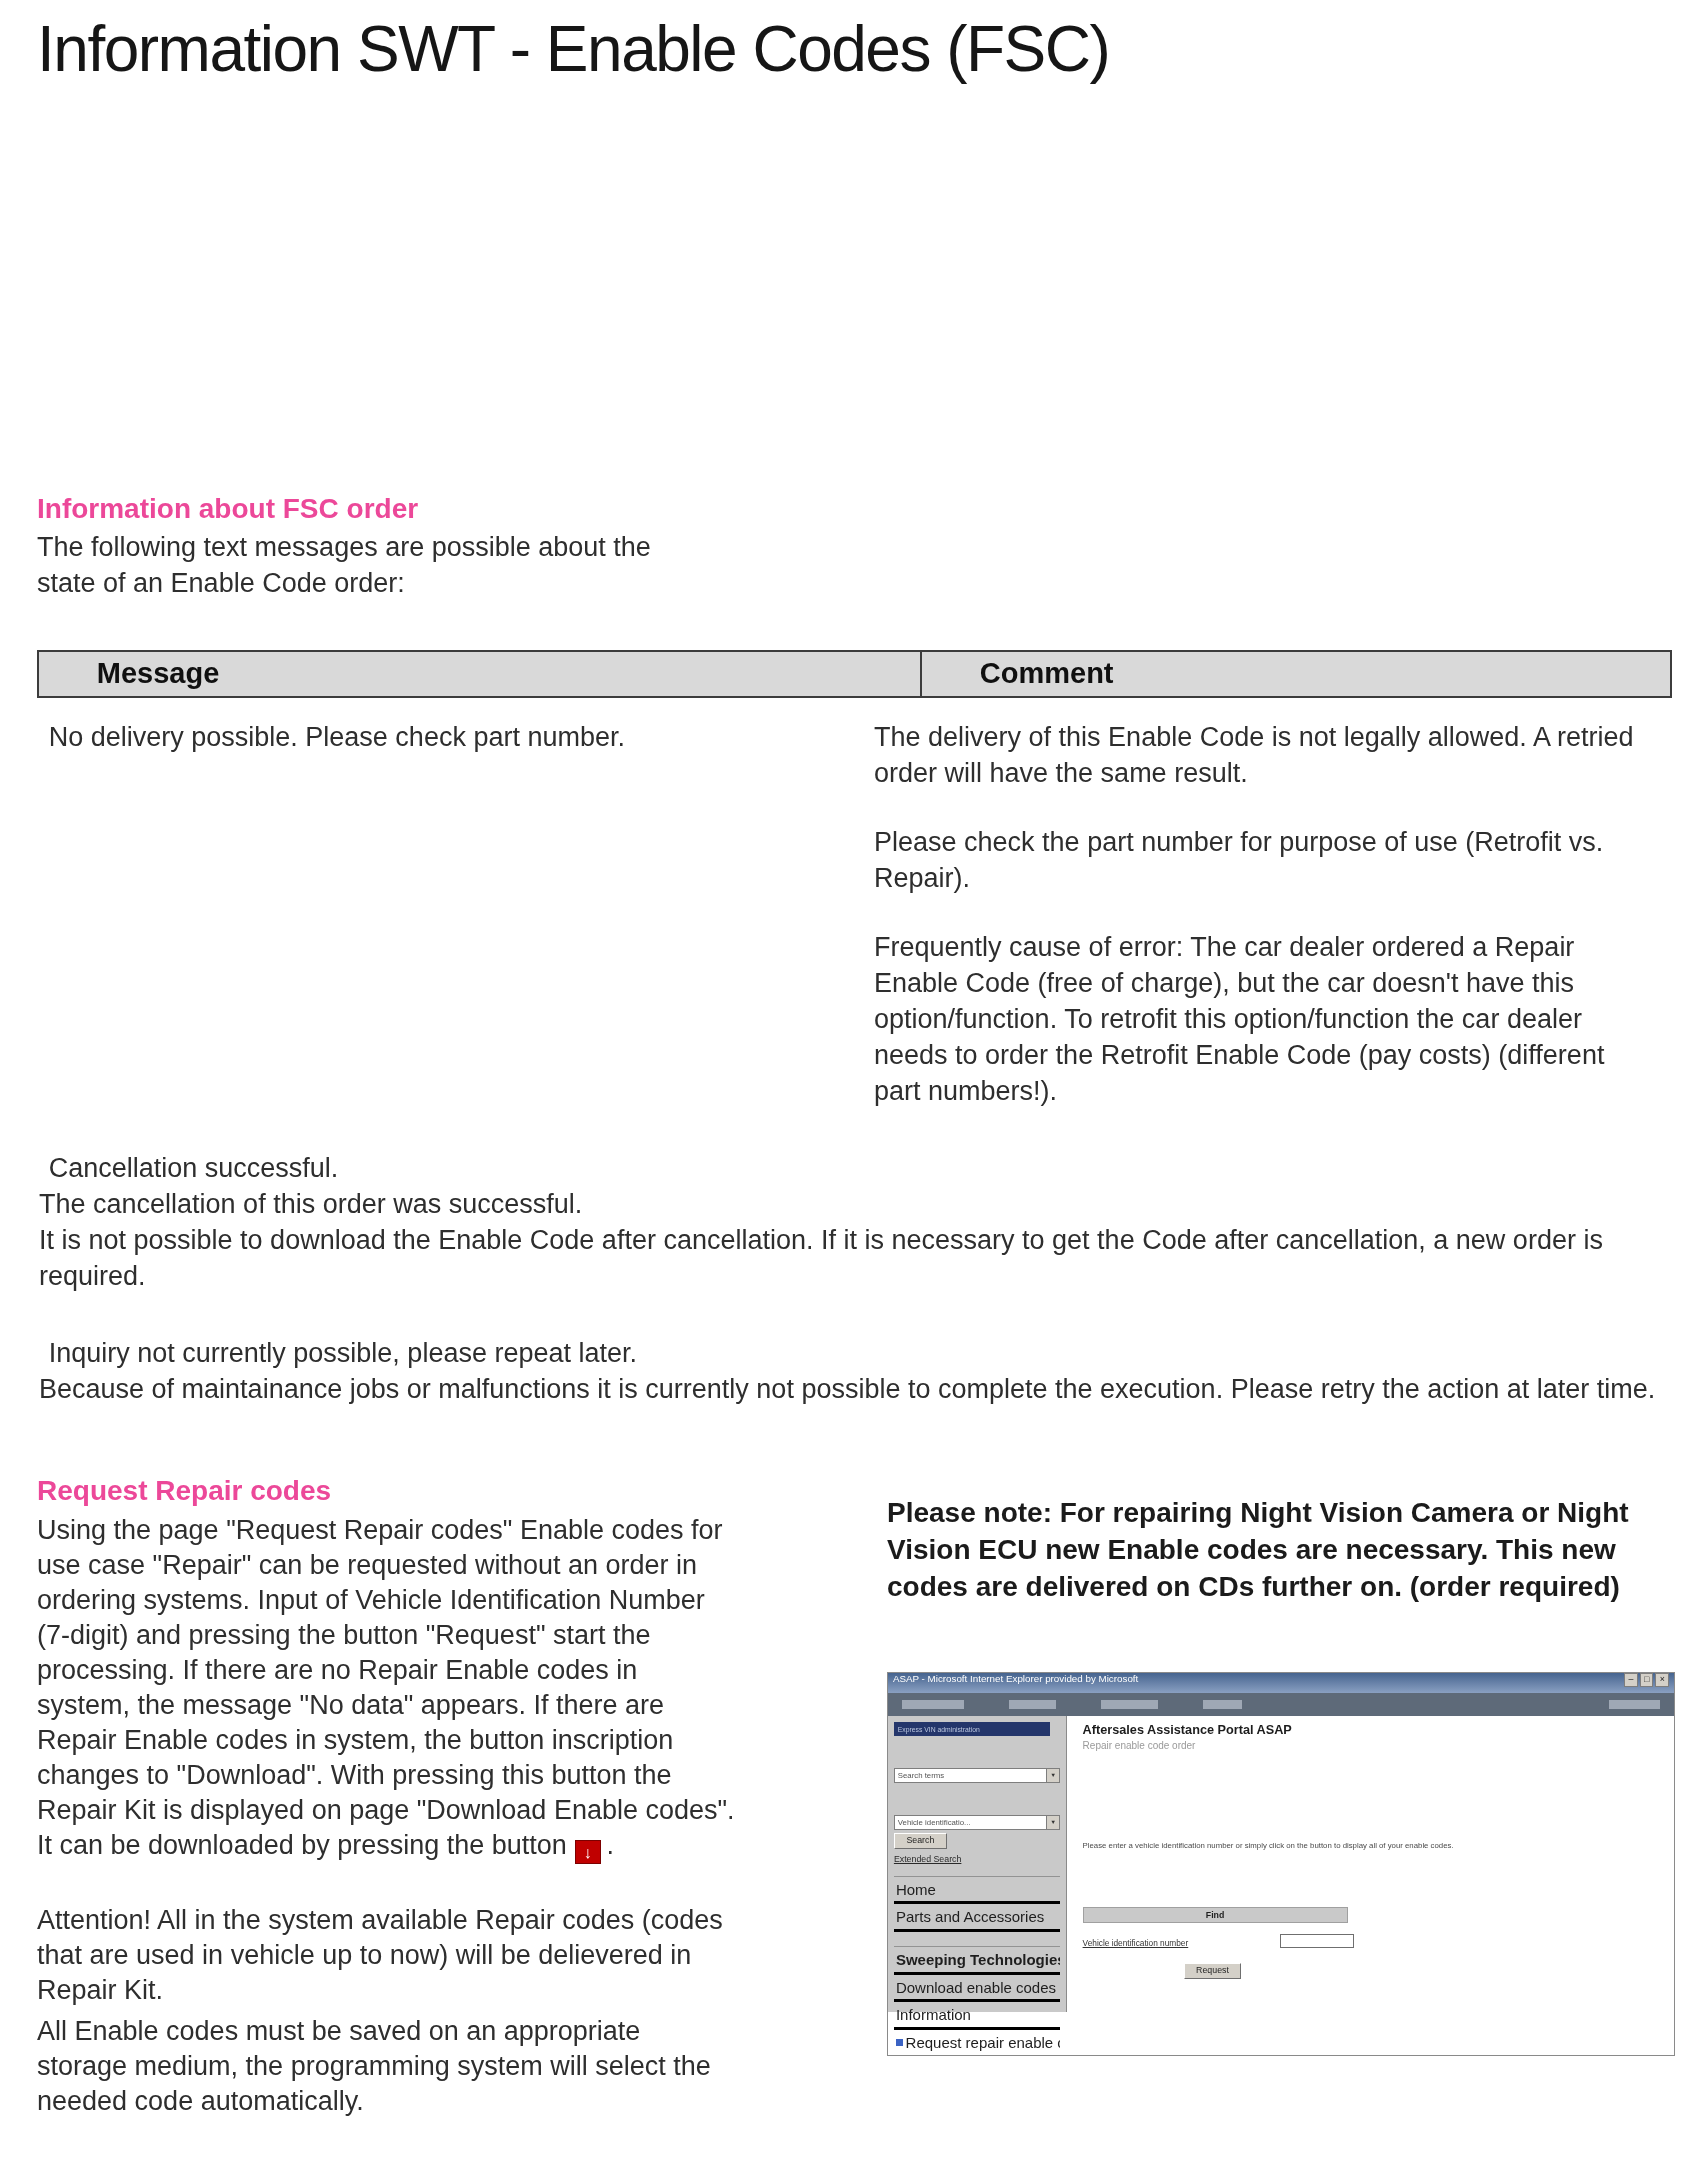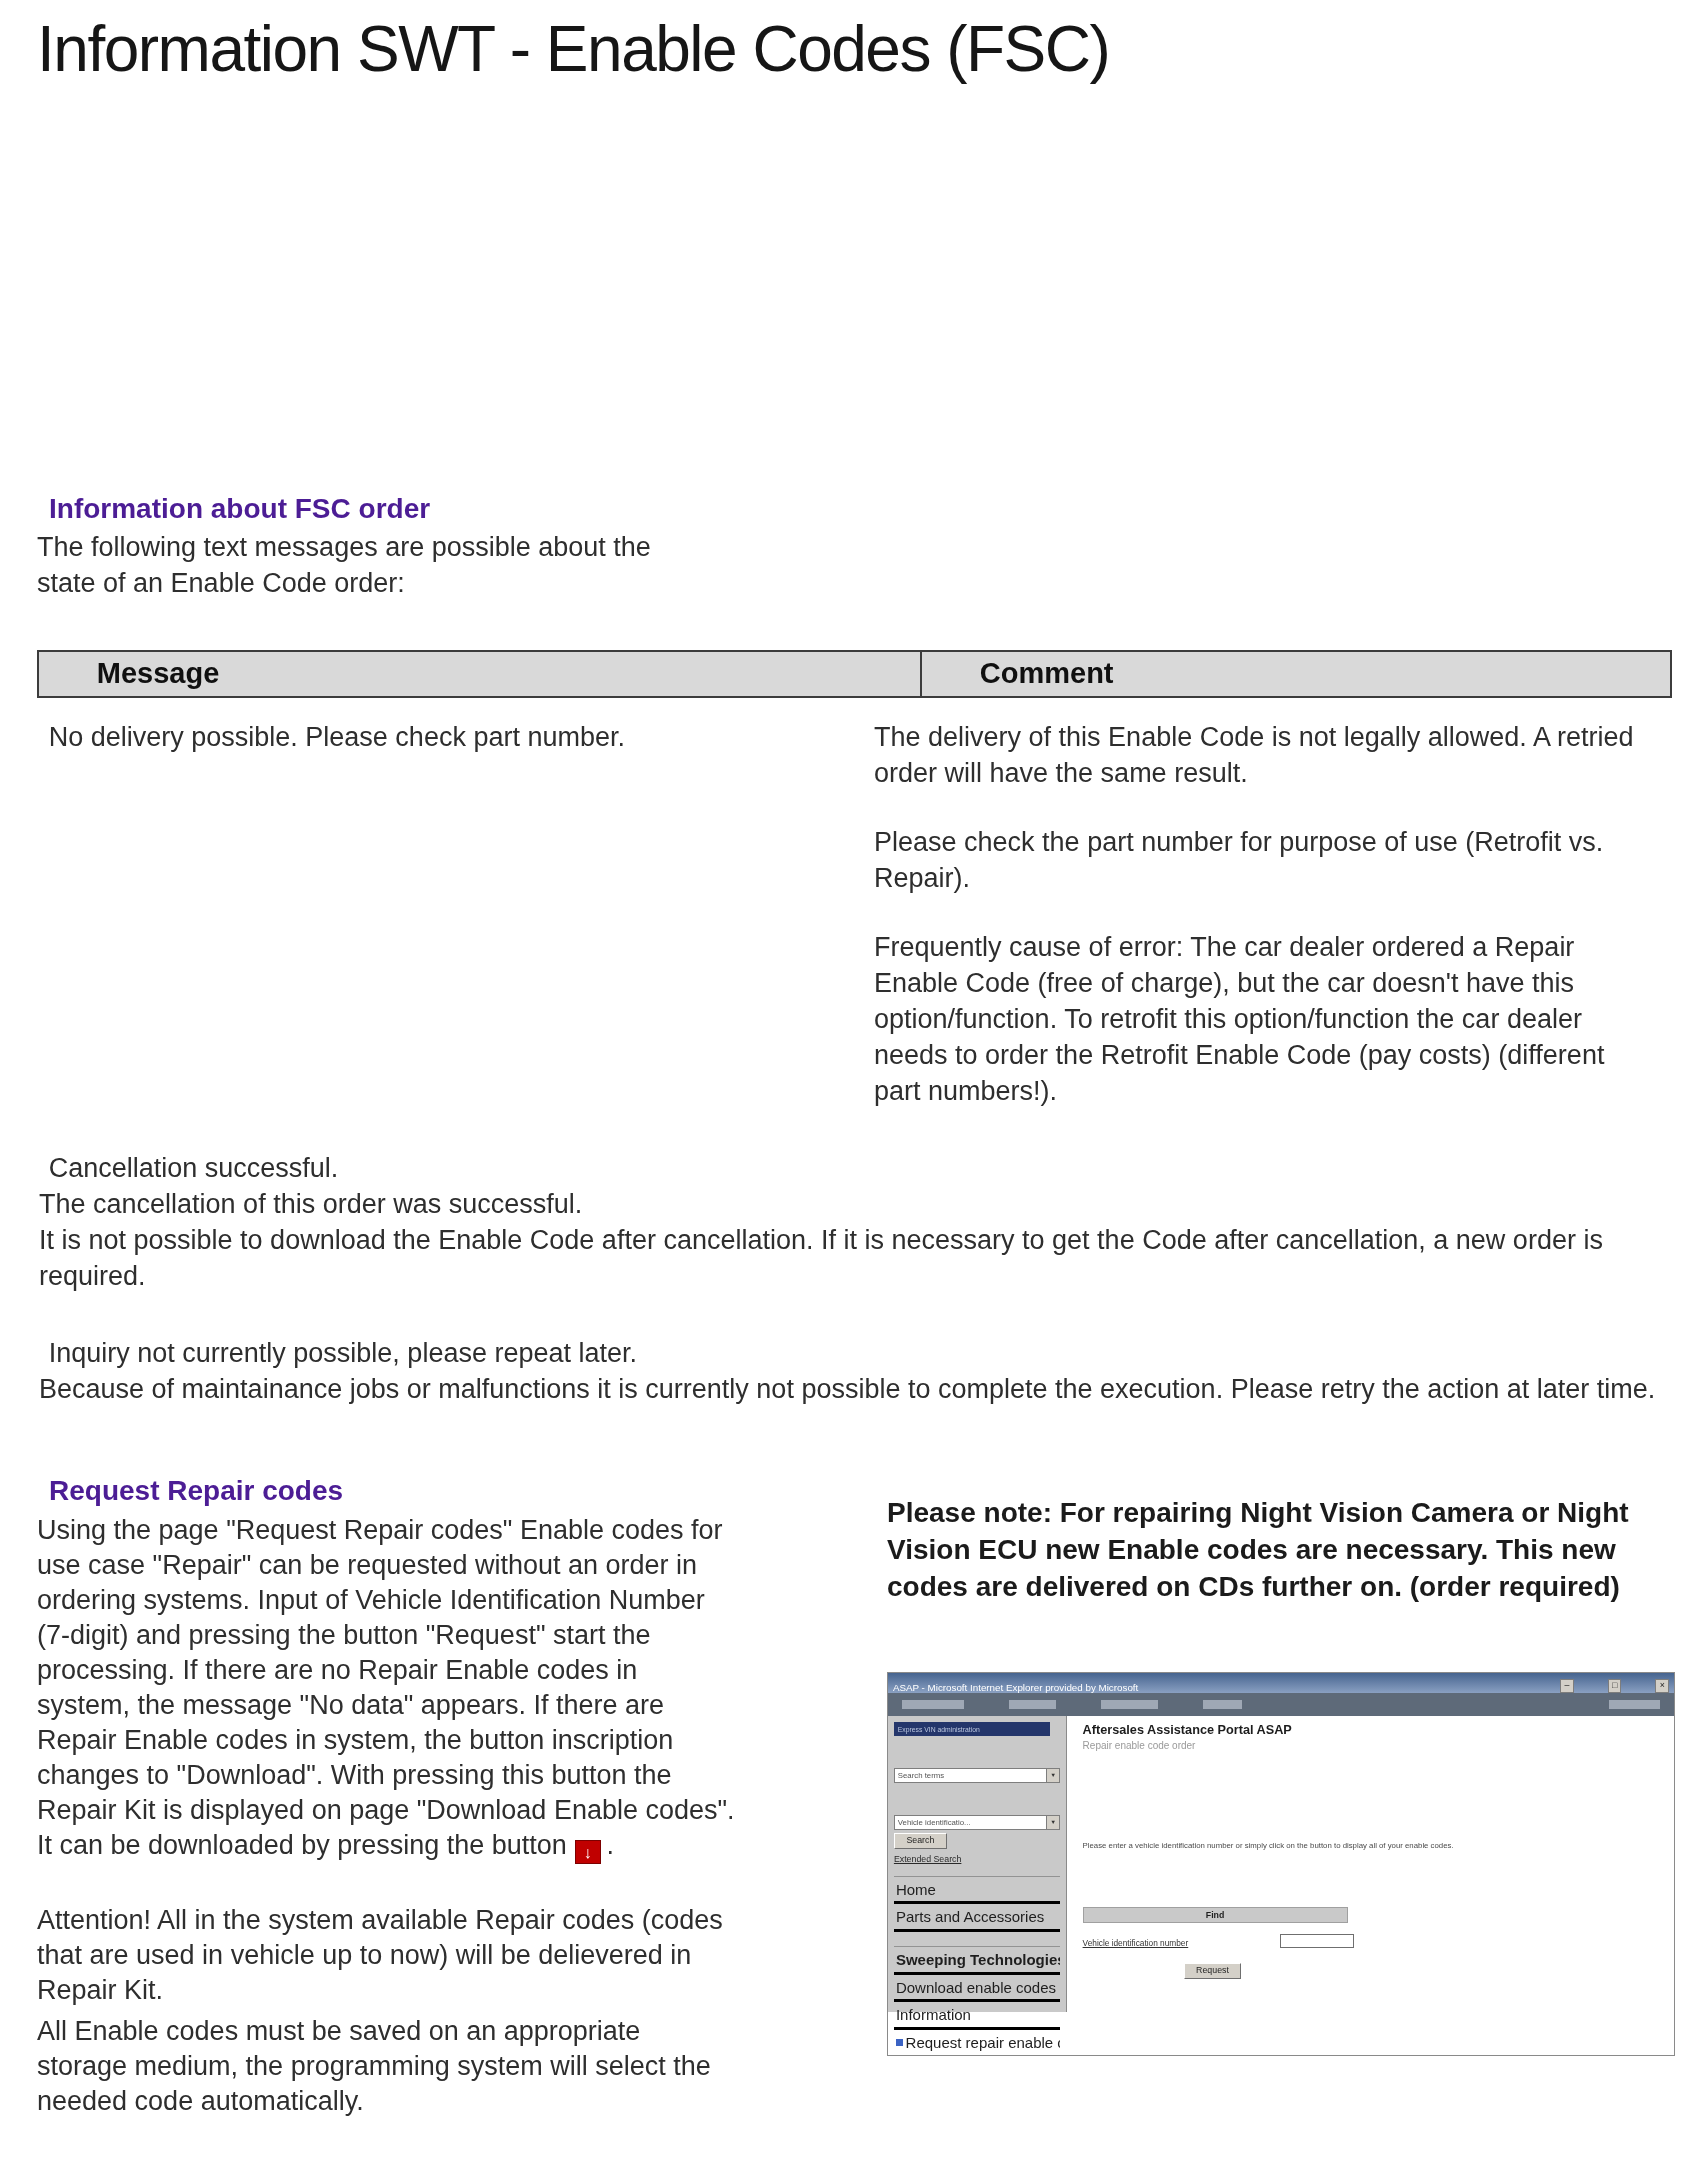--- a/index.html
+++ b/index.html
@@ -5,21 +5,21 @@
   * { box-sizing: border-box; margin: 0; padding: 0; }
   html,body { background:#ffffff; }
   body { font-family:"Liberation Sans","DejaVu Sans",sans-serif; color:#2e2e2e; }
   .page { position:relative; width:1704px; height:2184px; background:#fff; overflow:hidden; }
 
   .doc-title { position:absolute; left:37px; top:11.7px; font-size:64px; font-weight:500;
                letter-spacing:-1.5px; color:#161616; white-space:nowrap; }
 
   
   .fsc { position:absolute; left:37px; top:493px; width:663px; }
-  .h2 { font-size:28px; font-weight:bold; color:#4c1d95;margin-left:12px; }
+  .h2 { font-size:28px; font-weight:bold; color:#ec4899; }
   .fsc p { font-size:27px; line-height:36px; margin-top:3.9px; width:634px; }
 
   
   .msg-table { position:absolute; left:37px; top:650px; width:1635px; }
   .t-head { display:flex; background:#d9d9d9; border:2px solid #3c3c3c; }
   .t-head .th { font-size:29px; font-weight:bold; color:#101010; padding:4.9px 9.8px 5.9px;margin-left:48px; }
   .th-msg { width:835px; border-right:2px solid #3c3c3c; }
   .th-com { flex:1; }
   .t-row { display:flex; margin-top:21.5px; }
   .t-row + .t-row { margin-top:41px;flex-direction:column; }
@@ -37,21 +37,21 @@
              color:#fff; font-size:16.6px; font-weight:bold; vertical-align:-3.9px; margin:0 5.9px 0 7.8px; }
 
   
   .note { position:absolute; left:887px; top:1494px; width:780px;
           font-size:28px; line-height:37px; font-weight:bold; color:#1b1b1b; }
 
   
   .shot { position:absolute; left:887px; top:1672px; width:788px; height:384px;
           border:1px solid #8a8a8a; background:#fff; overflow:hidden; }
   .bt { height:19.5px; background:linear-gradient(180deg,#46648f,#8aa0c2); display:flex;
-        align-items:flex-end; padding:0 4.9px; color:#fff; font-size:9.8px; white-space:nowrap;gap:32px; }
+        align-items:flex-start; padding:0 4.9px; color:#fff; font-size:9.8px; white-space:nowrap; }
   .bt .sp { flex:1; }
   .wbtn { width:13.7px; height:13.7px; background:#d4d0c8; border:1px solid #7d7d7d;
           font-size:8.8px; line-height:10.7px; text-align:center; color:#222; margin-left:2px; }
   .bm { height:23.4px; background:#5e6a79; display:flex; align-items:center; padding:0 13.7px; gap:45px; }
   .bm .blk { height:8.8px; background:#aab3c0; opacity:.85; }
   .bm .blk.last { margin-left:auto; }
   .bh { height:43px; position:relative; border-bottom:2px solid #9aa0a8;
         background:linear-gradient(180deg,#ffffff,#ededed); }
   .wedge { position:absolute; left:0; top:0; width:185px; height:41px;
            background:#dfe3e9; clip-path:polygon(0 0,100% 0,70% 100%,0 100%); }

